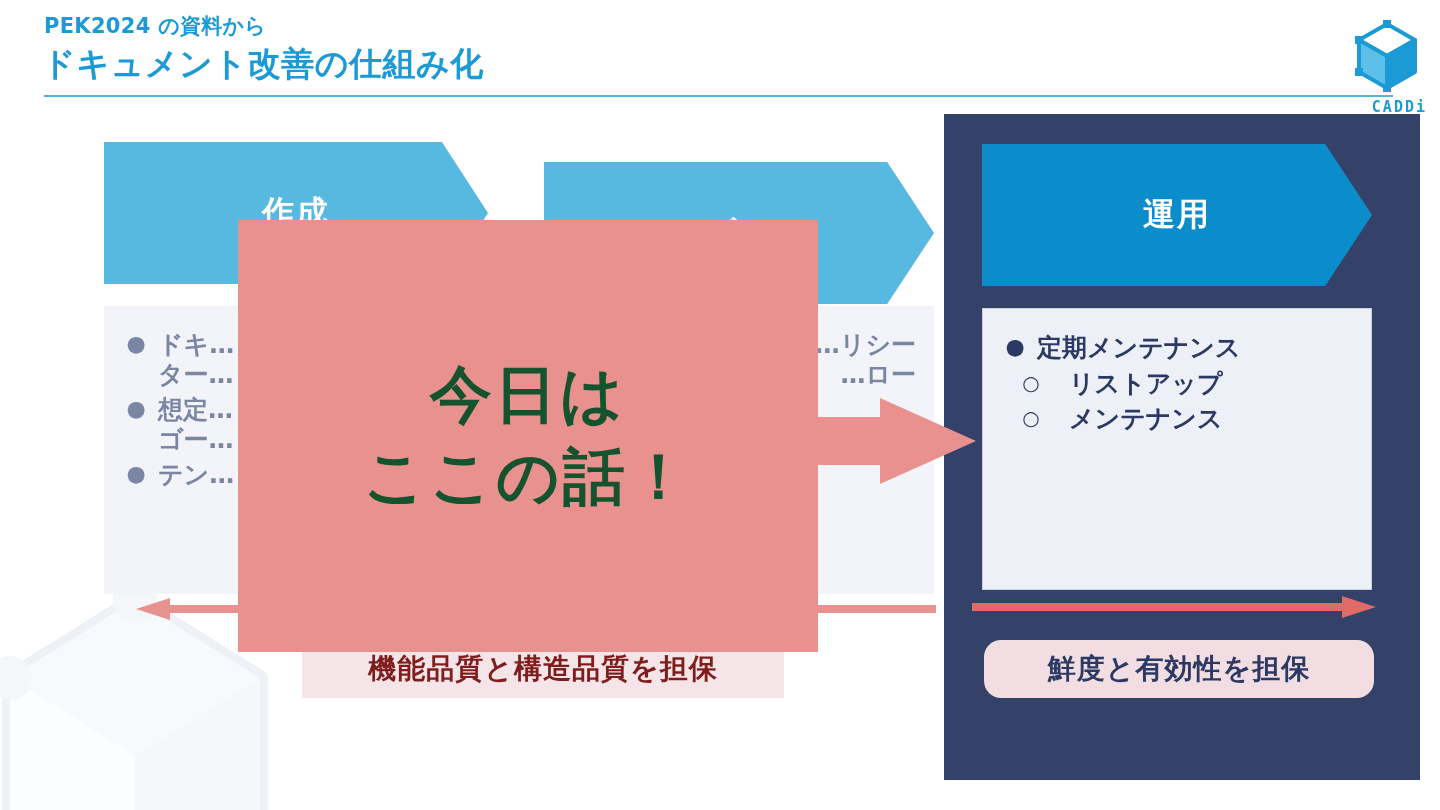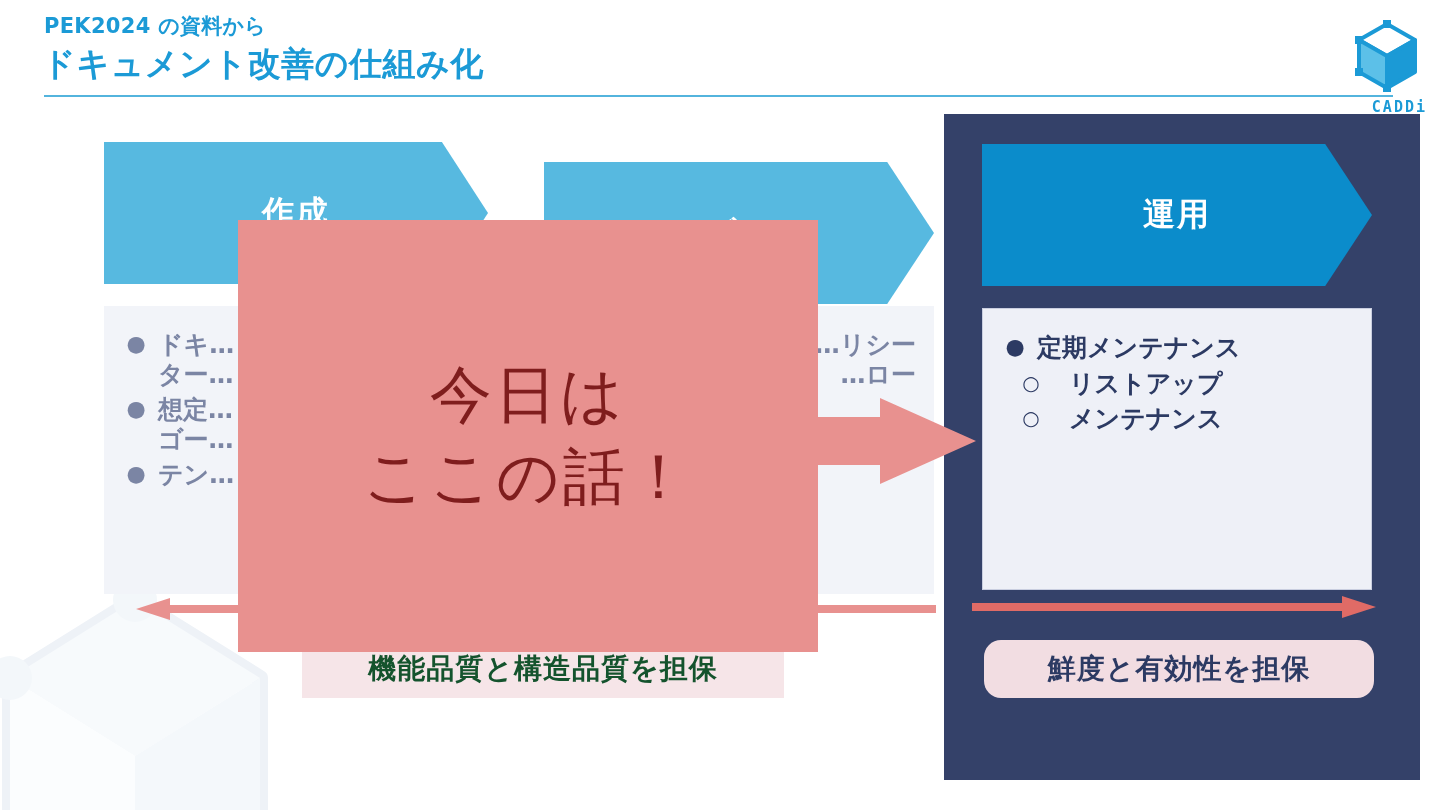--- a/index.html
+++ b/index.html
@@ -189,21 +189,21 @@
     align-items: center;
     justify-content: center;
     font-size: 28px;
     font-weight: bold;
     letter-spacing: 1px;
   }
   #foot-left {
     left: 302px; top: 640px;
     width: 482px; height: 58px;
     background: #f6e5e8;
-    color: #14532d;
+    color: #7f1d1d;
   }
   #foot-right {
     left: 984px; top: 640px;
     width: 390px; height: 58px;
     background: #f2dde2;
     color: #2c3a63;
     border-radius: 17px;
   }
 
   
@@ -211,23 +211,23 @@
     position: absolute;
     left: 238px; top: 220px;
     width: 580px; height: 432px;
     background: #e8918f;
     display: flex;
     align-items: center;
     justify-content: center;
     text-align: center;
   }
   #callout-text {
-    color: #7f1d1d;
+    color: #14532d;
     font-size: 62px;
-    font-weight: normal;
+    font-weight: bold;
     line-height: 1.32;
     letter-spacing: 3px;
     white-space: pre-line;
   }
 </style>
 </head>
 <body>
 
 <div id="watermark">
   <svg width="340" height="330" viewBox="0 0 340 330">

